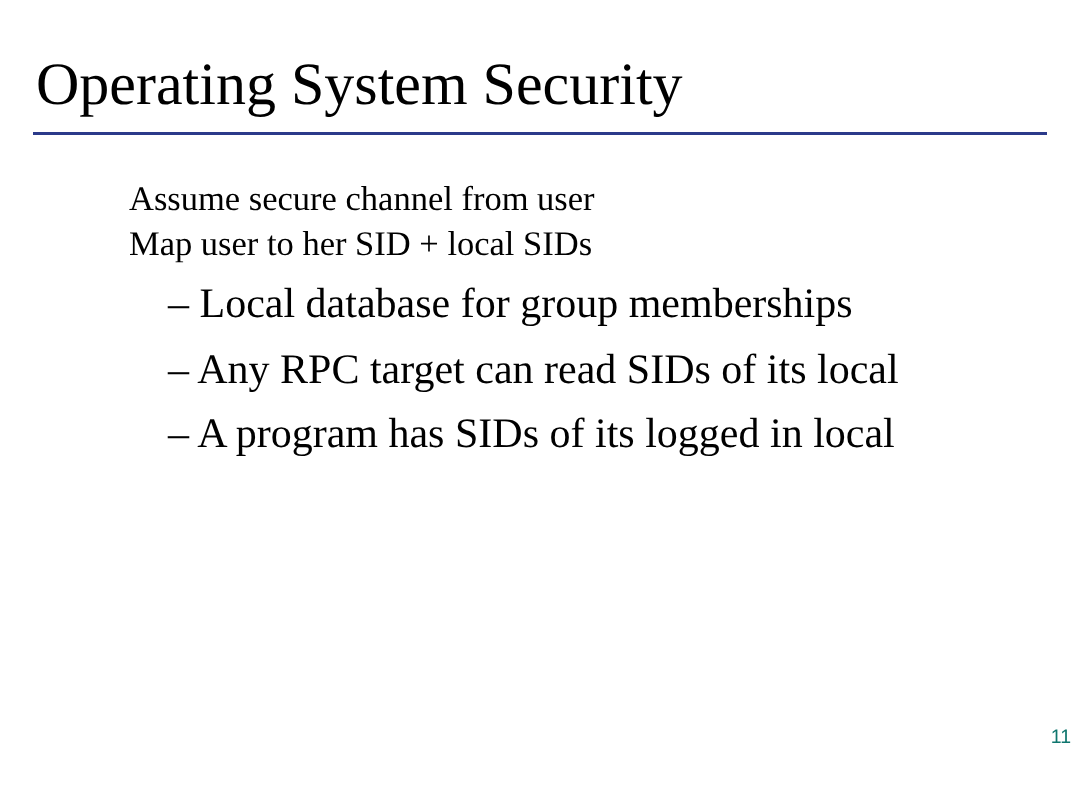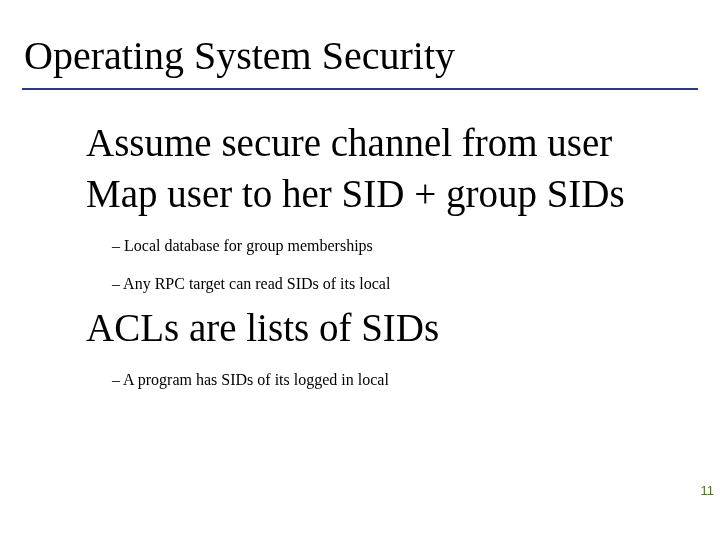--- a/index.html
+++ b/index.html
@@ -1,37 +1,36 @@
 <!DOCTYPE html>
 <html><head>
 <meta charset="utf-8">
 <style>
   * { margin: 0; padding: 0; box-sizing: border-box; }
   html, body { width: 720px; height: 540px; background: #ffffff; font-family: "Times New Roman", Times, serif; color: #000; overflow: hidden; }
   .slide { position: relative; width: 720px; height: 514px; }
   .title { position: absolute; left: 24px; top: 32px; font-size: 40px; font-weight: 400; }
   .title-rule { position: absolute; left: 22px; top: 88px; width: 676px; height: 2px; background: #2b3a8a; }
   .content { position: absolute; left: 86px; top: 118px; width: 600px; }
-  .lvl1 { font-size: 39px; line-height: 1.3; margin-top: 0px; }
+  .lvl1 { font-size: 23px; line-height: 1.3; margin-top: 0px; }
   .lvl1 + .lvl1 { margin-top: 0px; }
   .gap-before { margin-top: 8px; }
-  .lvl2 { font-size: 16px; line-height: 1.35; margin-left: 26px; margin-top: 16px; }
-  .pagenum { position: absolute; right: 6px; bottom: 16px; font-size: 13px; font-family: Arial, sans-serif; color: #4d7c0f; }
+  .lvl2 { font-size: 28px; line-height: 1.35; margin-left: 26px; margin-top: 6px; }
+  .pagenum { position: absolute; right: 6px; bottom: 16px; font-size: 13px; font-family: Arial, sans-serif; color: #0f766e; }
 </style>
 </head>
 <body>
 <div class="slide">
 
 <div class="title">Operating System Security</div>
 <div class="title-rule"></div>
 
 <div class="content">
   <div class="lvl1">Assume secure channel from user</div>
-  <div class="lvl1">Map user to her SID + group SIDs</div>
+  <div class="lvl1">Map user to her SID + local SIDs</div>
   <div class="lvl2 gap-before">– Local database for group memberships</div>
   <div class="lvl2">– Any RPC target can read SIDs of its local</div>
-  <div class="lvl1 gap-before">ACLs are lists of SIDs</div>
   <div class="lvl2 gap-before">– A program has SIDs of its logged in local</div>
 </div>
 
 <div class="pagenum">11</div>
 
 </div>
 
 </body></html>

